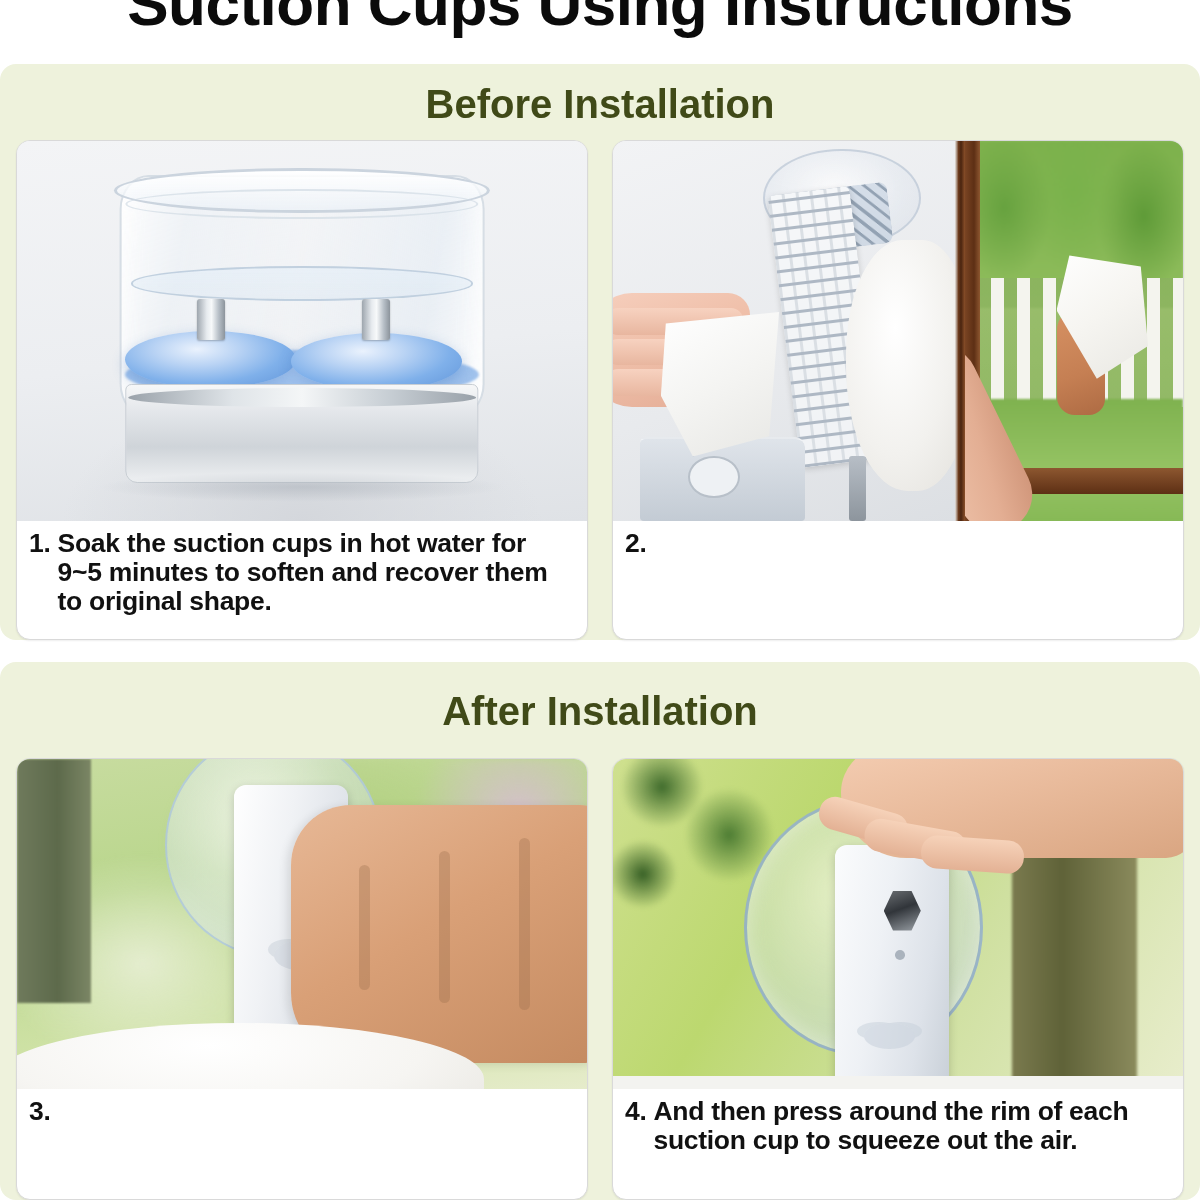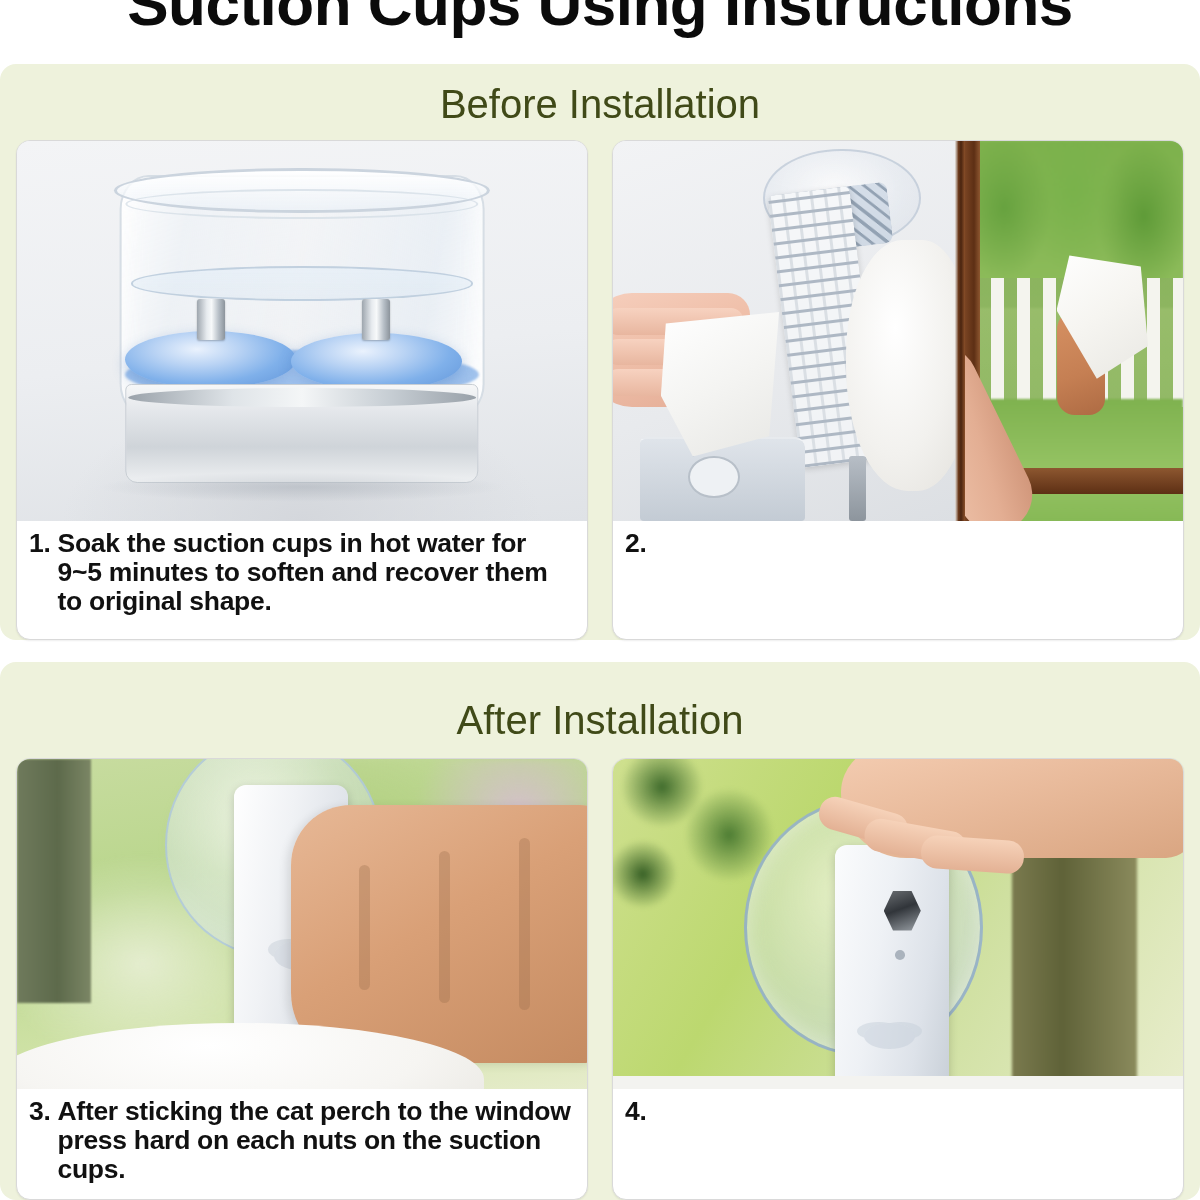--- a/index.html
+++ b/index.html
@@ -45,27 +45,27 @@
     background: #eef2dc;
     border-radius: 16px;
   }
   .section-before { top: 64px;  height: 576px; }
   .section-after  { top: 662px; height: 538px; }
 
   .section-title {
     width: 100%;
     text-align: center;
     font-size: 40px;
-    font-weight: normal;
+    font-weight: bold;
     color: #404a18;
     letter-spacing: 0px;
     white-space: nowrap;
   }
   .section-before .section-title { padding-top: 18px; }
-  .section-after  .section-title { padding-top: 36px; }
+  .section-after  .section-title { padding-top: 27px; }
 
   
   .cards {
     position: absolute;
     left: 0;
     width: 1200px;
     display: flex;
     gap: 24px;
     padding: 0 16px;
   }
@@ -644,21 +644,20 @@
             <div class="pn-paw"></div>
             <div class="pn-hand"></div>
             <div class="pn-fingergap" style="right:10%;top:24%;width:2%;height:52%;"></div>
             <div class="pn-fingergap" style="right:24%;top:28%;width:2%;height:46%;"></div>
             <div class="pn-fingergap" style="right:38%;top:32%;width:2%;height:38%;"></div>
             <div class="pn-perch"></div>
           </div>
         </div>
         <div class="card-caption">
           <span class="cap-num">3.</span>
-          <span class="cap-txt">After sticking the cat perch to the window press hard on each nuts on the suction cups.</span>
         </div>
       </div>
 
       <div class="card">
         <div class="card-media">
           <div class="photo-press-rim">
             <div class="pr-foliage"></div>
             <div class="pr-trunk"></div>
             <div class="pr-cup"></div>
             <div class="pr-bracket"></div>
@@ -667,19 +666,20 @@
             <div class="pr-paw"></div>
             <div class="pr-hand"></div>
             <div class="pr-finger" style="left:36%;top:14%;width:16%;height:10%;transform:rotate(16deg);"></div>
             <div class="pr-finger" style="left:44%;top:20%;width:18%;height:10%;transform:rotate(10deg);"></div>
             <div class="pr-finger" style="left:54%;top:24%;width:18%;height:10%;transform:rotate(4deg);"></div>
             <div class="pr-bottomstrip"></div>
           </div>
         </div>
         <div class="card-caption">
           <span class="cap-num">4.</span>
+          <span class="cap-txt">And then press around the rim of each suction cup to squeeze out the air.</span>
         </div>
       </div>
 
     </div>
   </div>
 
 </div>
 
 </body></html>

